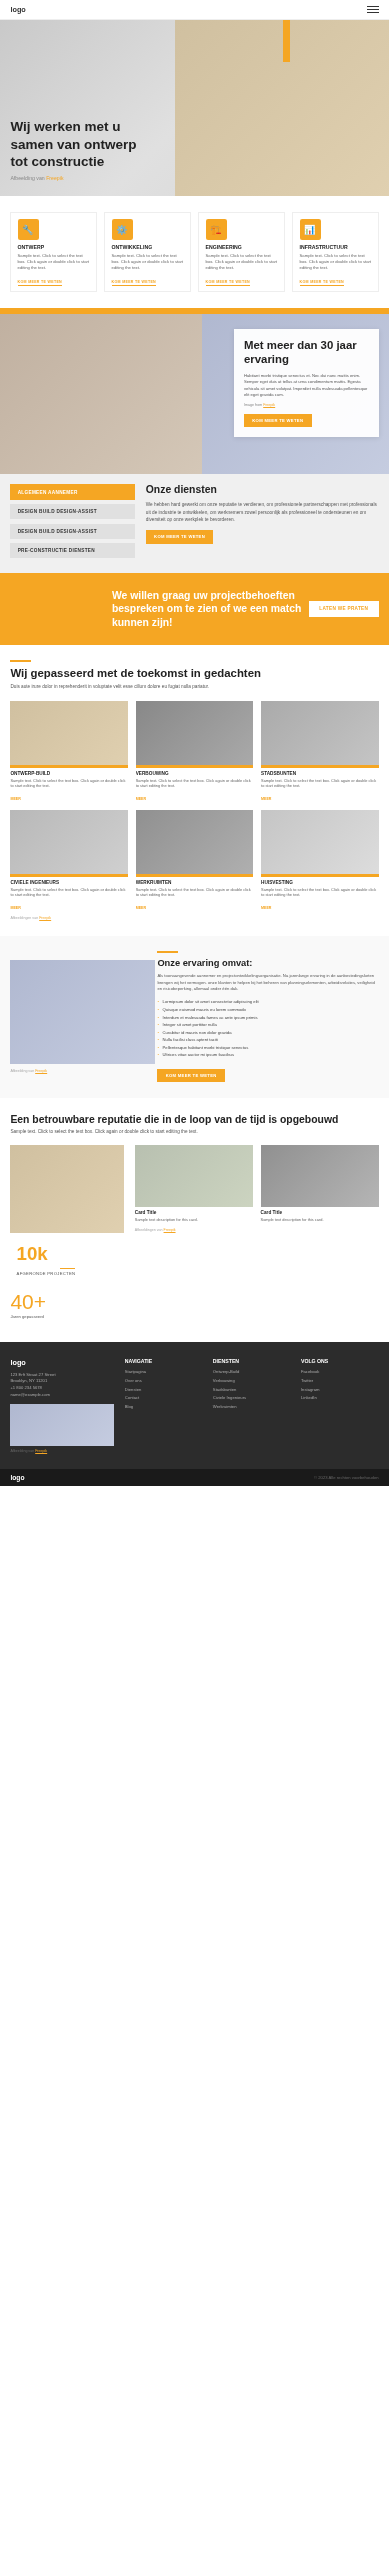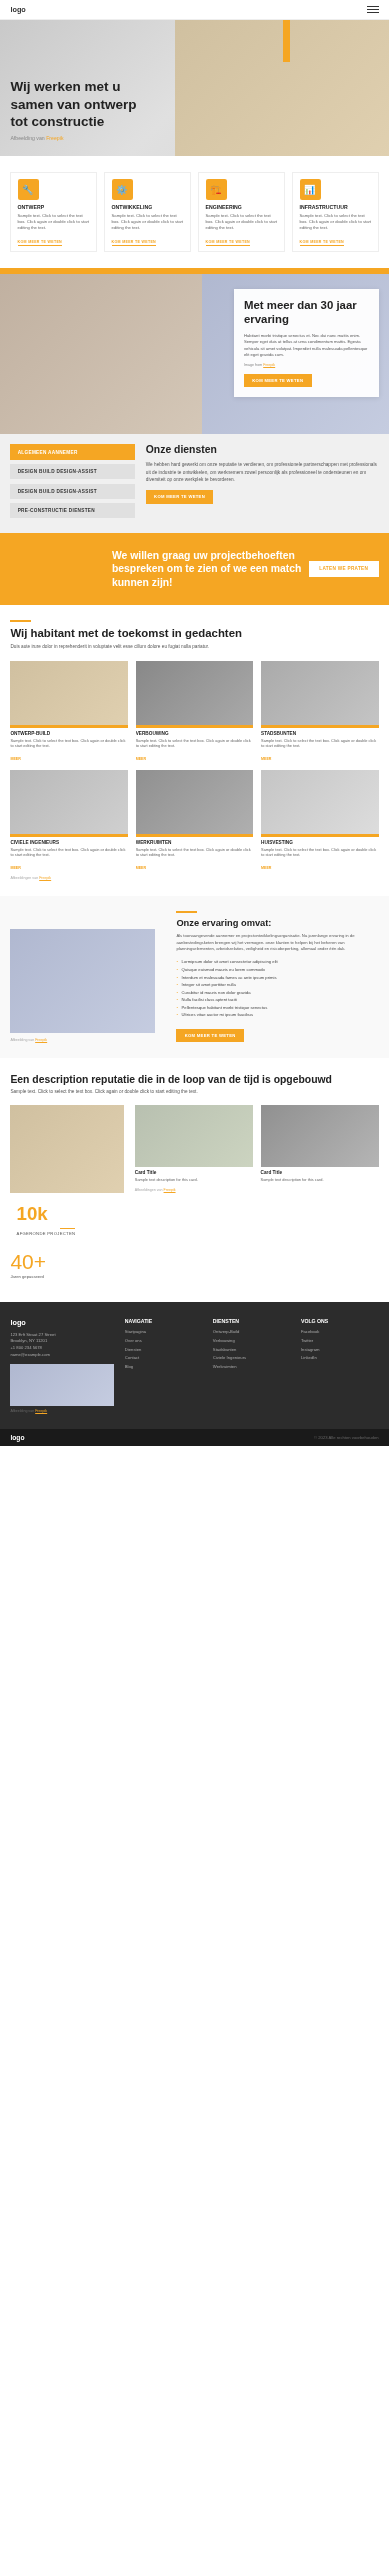--- a/index.html
+++ b/index.html
@@ -10,21 +10,21 @@
       display: flex; justify-content: space-between; align-items: center;
       padding: 5.2px 10.4px; background: #fff; border-bottom: 0.5px solid #eee;
       position: sticky; top: 0; z-index: 100;
     }
     .header-logo { font-size: 7.3px; font-weight: bold; color: #333; }
     .hamburger { display: flex; flex-direction: column; gap: 2.1px; cursor: pointer; }
     .hamburger span { width: 11.4px; height: 1px; background: #333; display: block; }
 
     
     .hero {
-      position: relative; width: 100%; height: 136px; overflow: hidden; background: #e8e8e8;
+      position: relative; width: 100%; height: 176px; overflow: hidden; background: #e8e8e8;
     }
     .hero-bg {
       width: 100%; height: 100%;
       background: linear-gradient(135deg, #c9c9c9 0%, #e0e0e0 50%, #d5d5d5 100%);
       display: flex; align-items: center; justify-content: center;
     }
     .hero-img-placeholder {
       width: 55%; height: 100%; background: linear-gradient(160deg, #b0b0b0, #d8d8d8);
       position: absolute; right: 0; top: 0;
     }
@@ -166,21 +166,21 @@
     }
     .future-grid-bottom {
       display: grid; grid-template-columns: repeat(3, 1fr); gap: 7.8px;
     }
     .img-credit { font-size: 3.6px; color: #aaa; margin-top: 5.2px; }
     .img-credit a { color: #f5a623; }
 
     
     .exp-stats-section {
       background: #f9f9f9; padding: 15.6px 10.4px;
-      display: flex; gap: 21px; align-items: flex-end;
+      display: flex; gap: 2px; align-items: center;
     }
     .exp-stats-left { width: 145px; flex-shrink: 0; }
     .exp-stats-img {
       width: 100%; height: 104px;
       background: linear-gradient(135deg, #b5b5b5, #d5d5d5);
       margin-bottom: 4.2px;
     }
     .exp-stats-title { font-size: 9.3px; font-weight: bold; color: #222; margin-bottom: 5.2px; }
     .exp-stats-text { font-size: 4.2px; color: #555; line-height: 1.5; margin-bottom: 6.2px; }
     .exp-stats-right { flex: 1; }
@@ -346,21 +346,21 @@
   </div>
 </section>
 
 <section class="cta-section">
   <p class="cta-text">We willen graag uw projectbehoeften bespreken om te zien of we een match kunnen zijn!</p>
   <button class="btn-white">LATEN WE PRATEN</button>
 </section>
 
 <section class="future-section">
   <div class="orange-line"></div>
-  <h2 class="future-title">Wij habitant met de toekomst in gedachten</h2>
+  <h2 class="future-title">Wij gepasseerd met de toekomst in gedachten</h2>
   <p class="future-text">Duis aute irure dolor in reprehenderit in voluptate velit esse cillum dolore eu fugiat nulla pariatur.</p>
 
   <div class="future-grid">
     <div class="future-card">
       <div class="future-card-img img-person-hard-hat">
         <div class="future-card-orange-bar"></div>
       </div>
       <div class="future-card-title">ONTWERP-BUILD</div>
       <div class="future-card-text">Sample text. Click to select the text box. Click again or double click to start editing the text.</div>
       <a href="#" class="future-card-link">MEER</a>
@@ -436,21 +436,21 @@
       <li>Nulla facilisi class aptent taciti</li>
       <li>Pellentesque habitant morbi tristique senectus</li>
       <li>Ultrices vitae auctor mi ipsum faucibus</li>
     </ul>
     <br>
     <button class="btn-orange">KOM MEER TE WETEN</button>
   </div>
 </section>
 
 <section class="reputation-section">
-  <h2 class="reputation-title">Een description reputatie die in de loop van de tijd is opgebouwd</h2>
+  <h2 class="reputation-title">Een betrouwbare reputatie die in de loop van de tijd is opgebouwd</h2>
   <p class="reputation-text">Sample text. Click to select the text box. Click again or double click to start editing the text.</p>
 
   <div class="reputation-inner">
     <div class="reputation-left">
       <div class="reputation-img img-person-hard-hat"></div>
       <div class="stat-block">
         <div class="stat-number">10k</div>
         <div class="stat-divider"></div>
         <div class="stat-label">Afgeronde projecten</div>
       </div>

